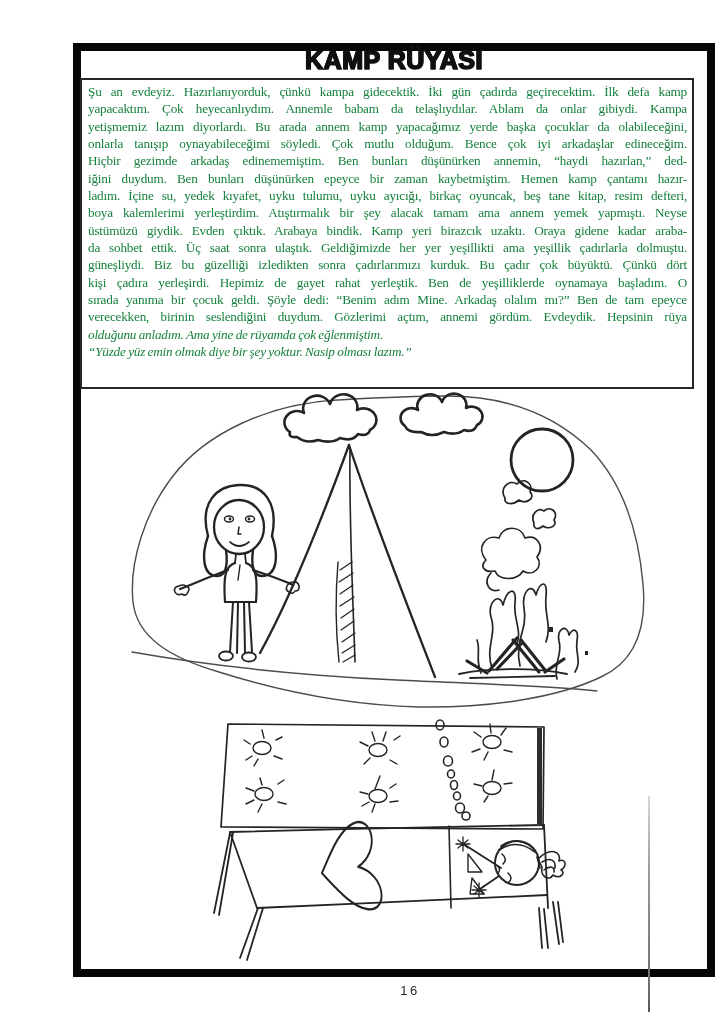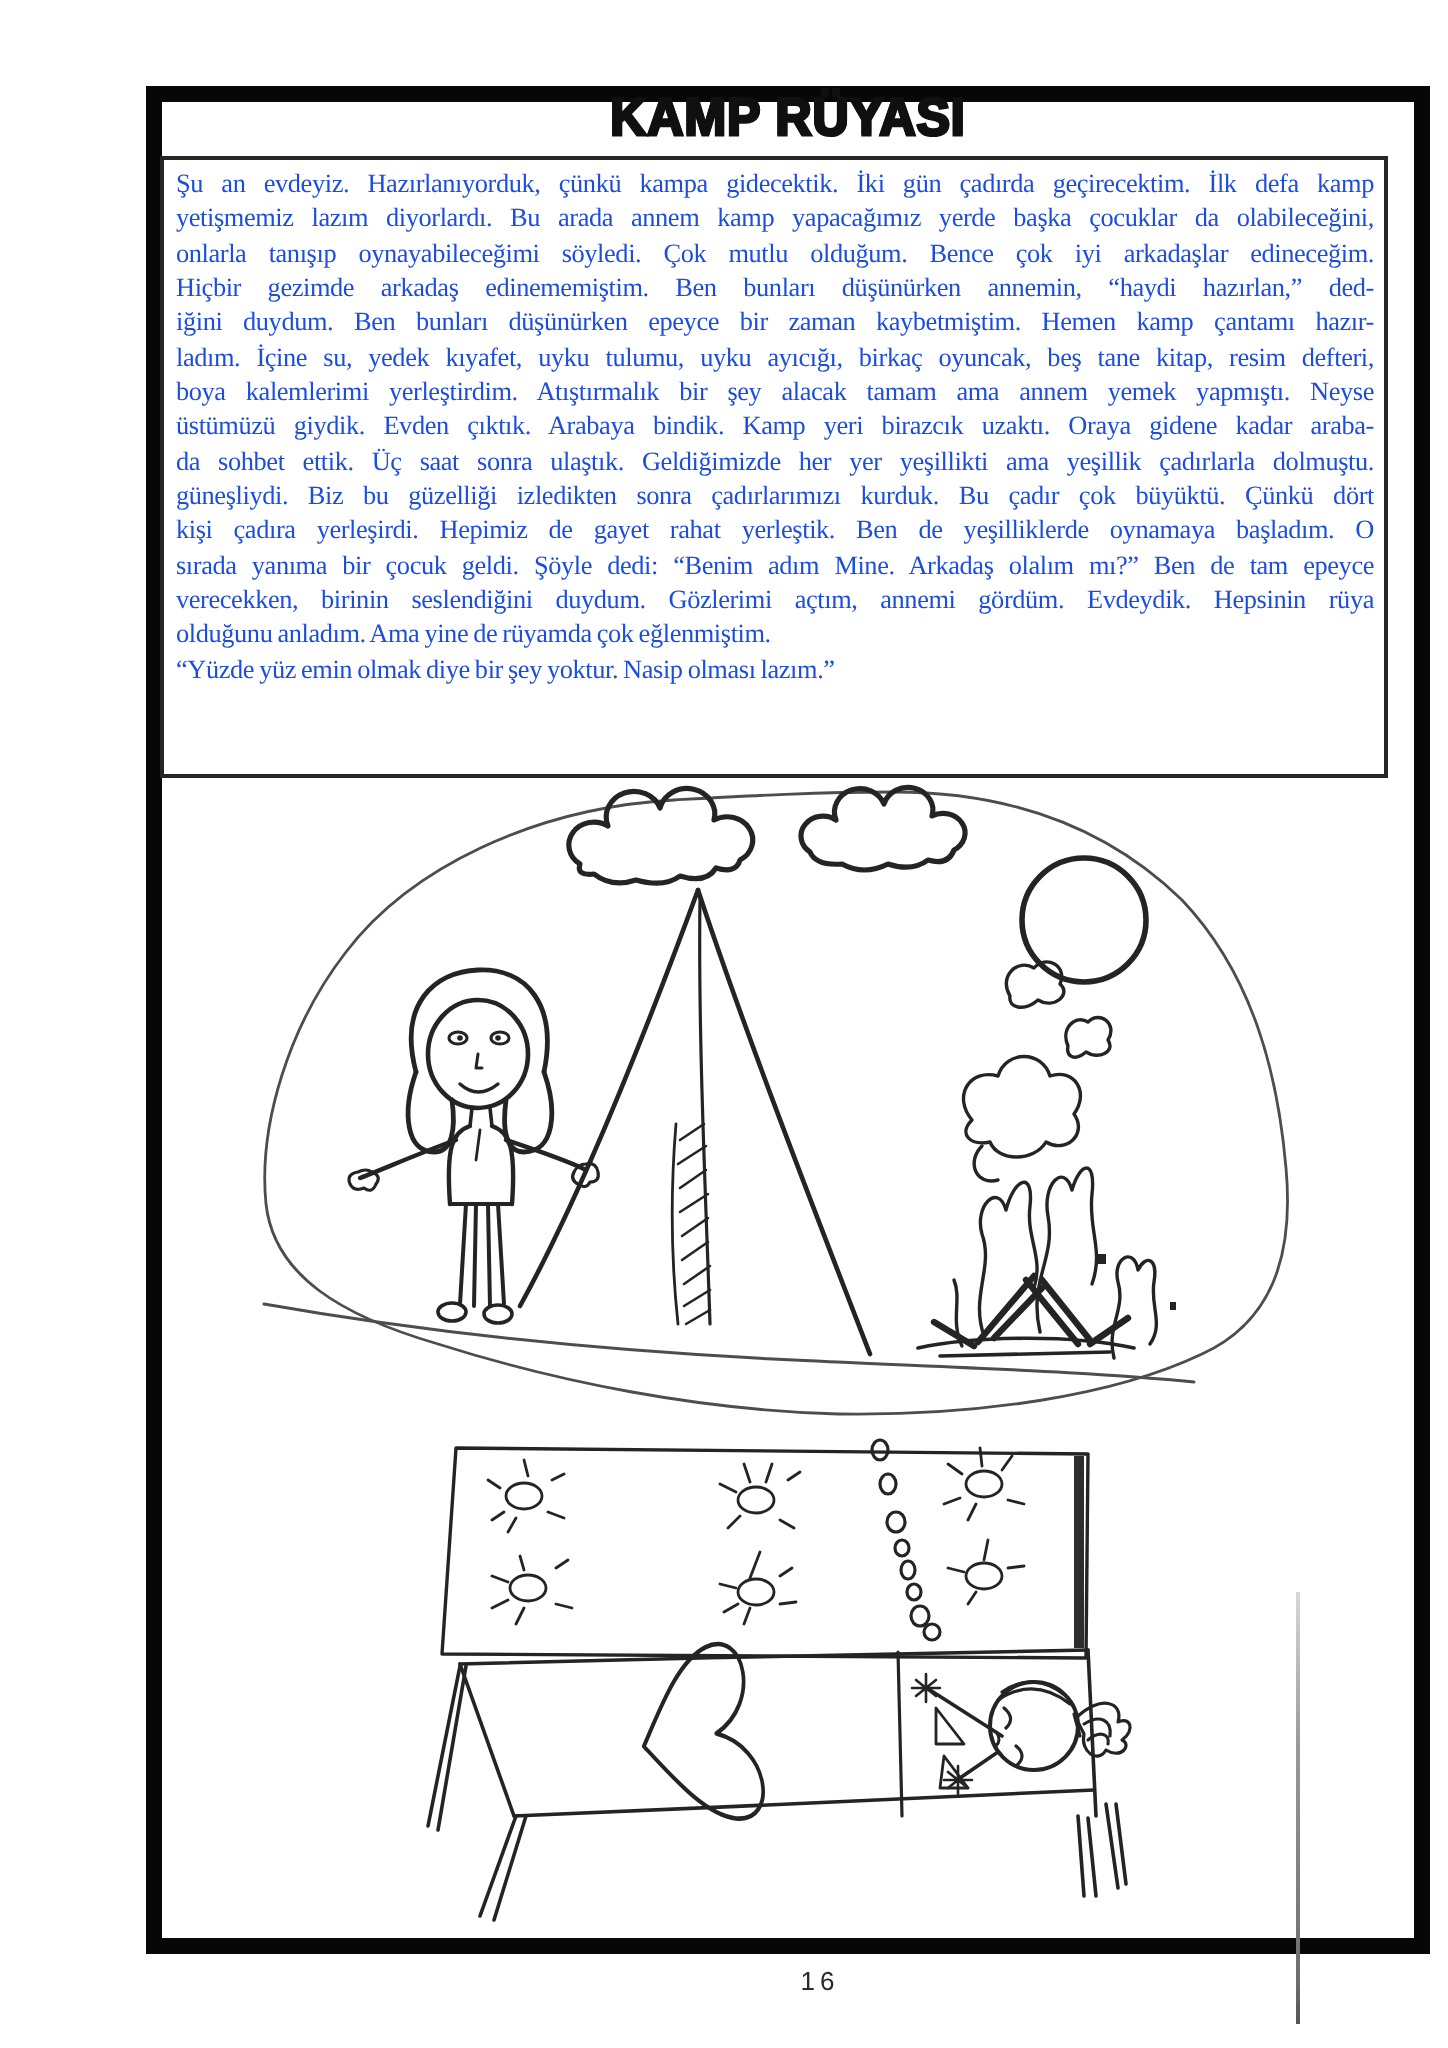--- a/index.html
+++ b/index.html
@@ -8,23 +8,23 @@
   .frame{position:absolute;left:41px;top:43px;width:642px;height:934px;
          border:8px solid #070707;box-sizing:border-box;background:#fff;}
   .title-wrap{position:absolute;left:0;top:45px;width:724px;text-align:center;}
   .title-text{display:inline-block;font-family:"Liberation Sans",sans-serif;font-weight:bold;
               font-size:25px;line-height:28px;color:#101010;letter-spacing:.5px;
               -webkit-text-stroke:1.5px #101010;text-shadow:0.7px 0 #101010,-0.7px 0 #101010;
               transform:scaleY(1.06);}
   .textbox{position:absolute;left:48px;top:78px;width:614px;height:311px;box-sizing:border-box;
            border:2px solid #262626;padding:3px 5px 0 6px;overflow:hidden;background:#fff;}
   .story-line{font-size:13.2px;line-height:17.35px;height:17.35px;overflow:hidden;
-              letter-spacing:-0.2px;word-spacing:-0.6px;color:#1d4ed8;
+              letter-spacing:-0.2px;word-spacing:-0.6px;color:#15803d;
               text-align:justify;text-align-last:justify;}
-  .story-line:nth-last-child(-n+2){text-align:left;text-align-last:left;}
+  .story-line:nth-last-child(-n+2){text-align:left;text-align-last:left;font-style:italic;}
   .illus{position:absolute;}
   .illus svg{display:block;}
   .scan-line{position:absolute;left:616px;top:796px;width:2px;height:216px;
              background:linear-gradient(#d8d8d8,#9a9a9a 35%,#6d6d6d 90%,#555);}
   .page-number{position:absolute;left:16px;top:983px;width:724px;text-align:center;
                font-family:"Liberation Sans",sans-serif;font-size:13px;letter-spacing:2.5px;color:#2a2a2a;}
   .ink{stroke:#242424;fill:none;stroke-linecap:round;stroke-linejoin:round;}
   .pencil{stroke:#4d4d4d;fill:none;stroke-linecap:round;stroke-linejoin:round;}
 </style>
 </head>
@@ -33,20 +33,21 @@
 <div class="page">
 
   <div class="frame"></div>
 
   <div class="title-wrap">
     <span class="title-text">KAMP RÜYASI</span>
   </div>
 
   <div class="textbox">
       <div class="story-line">Şu an evdeyiz. Hazırlanıyorduk, çünkü kampa gidecektik. İki gün çadırda geçirecektim. İlk defa kamp</div>
+      <div class="story-line">yapacaktım. Çok heyecanlıydım. Annemle babam da telaşlıydılar. Ablam da onlar gibiydi. Kampa</div>
       <div class="story-line">yetişmemiz lazım diyorlardı. Bu arada annem kamp yapacağımız yerde başka çocuklar da olabileceğini,</div>
       <div class="story-line">onlarla tanışıp oynayabileceğimi söyledi. Çok mutlu olduğum. Bence çok iyi arkadaşlar edineceğim.</div>
       <div class="story-line">Hiçbir gezimde arkadaş edinememiştim. Ben bunları düşünürken annemin, “haydi hazırlan,” ded-</div>
       <div class="story-line">iğini duydum. Ben bunları düşünürken epeyce bir zaman kaybetmiştim. Hemen kamp çantamı hazır-</div>
       <div class="story-line">ladım. İçine su, yedek kıyafet, uyku tulumu, uyku ayıcığı, birkaç oyuncak, beş tane kitap, resim defteri,</div>
       <div class="story-line">boya kalemlerimi yerleştirdim. Atıştırmalık bir şey alacak tamam ama annem yemek yapmıştı. Neyse</div>
       <div class="story-line">üstümüzü giydik. Evden çıktık. Arabaya bindik. Kamp yeri birazcık uzaktı. Oraya gidene kadar araba-</div>
       <div class="story-line">da sohbet ettik. Üç saat sonra ulaştık. Geldiğimizde her yer yeşillikti ama yeşillik çadırlarla dolmuştu.</div>
       <div class="story-line">güneşliydi. Biz bu güzelliği izledikten sonra çadırlarımızı kurduk. Bu çadır çok büyüktü. Çünkü dört</div>
       <div class="story-line">kişi çadıra yerleşirdi. Hepimiz de gayet rahat yerleştik. Ben de yeşilliklerde oynamaya başladım. O</div>

